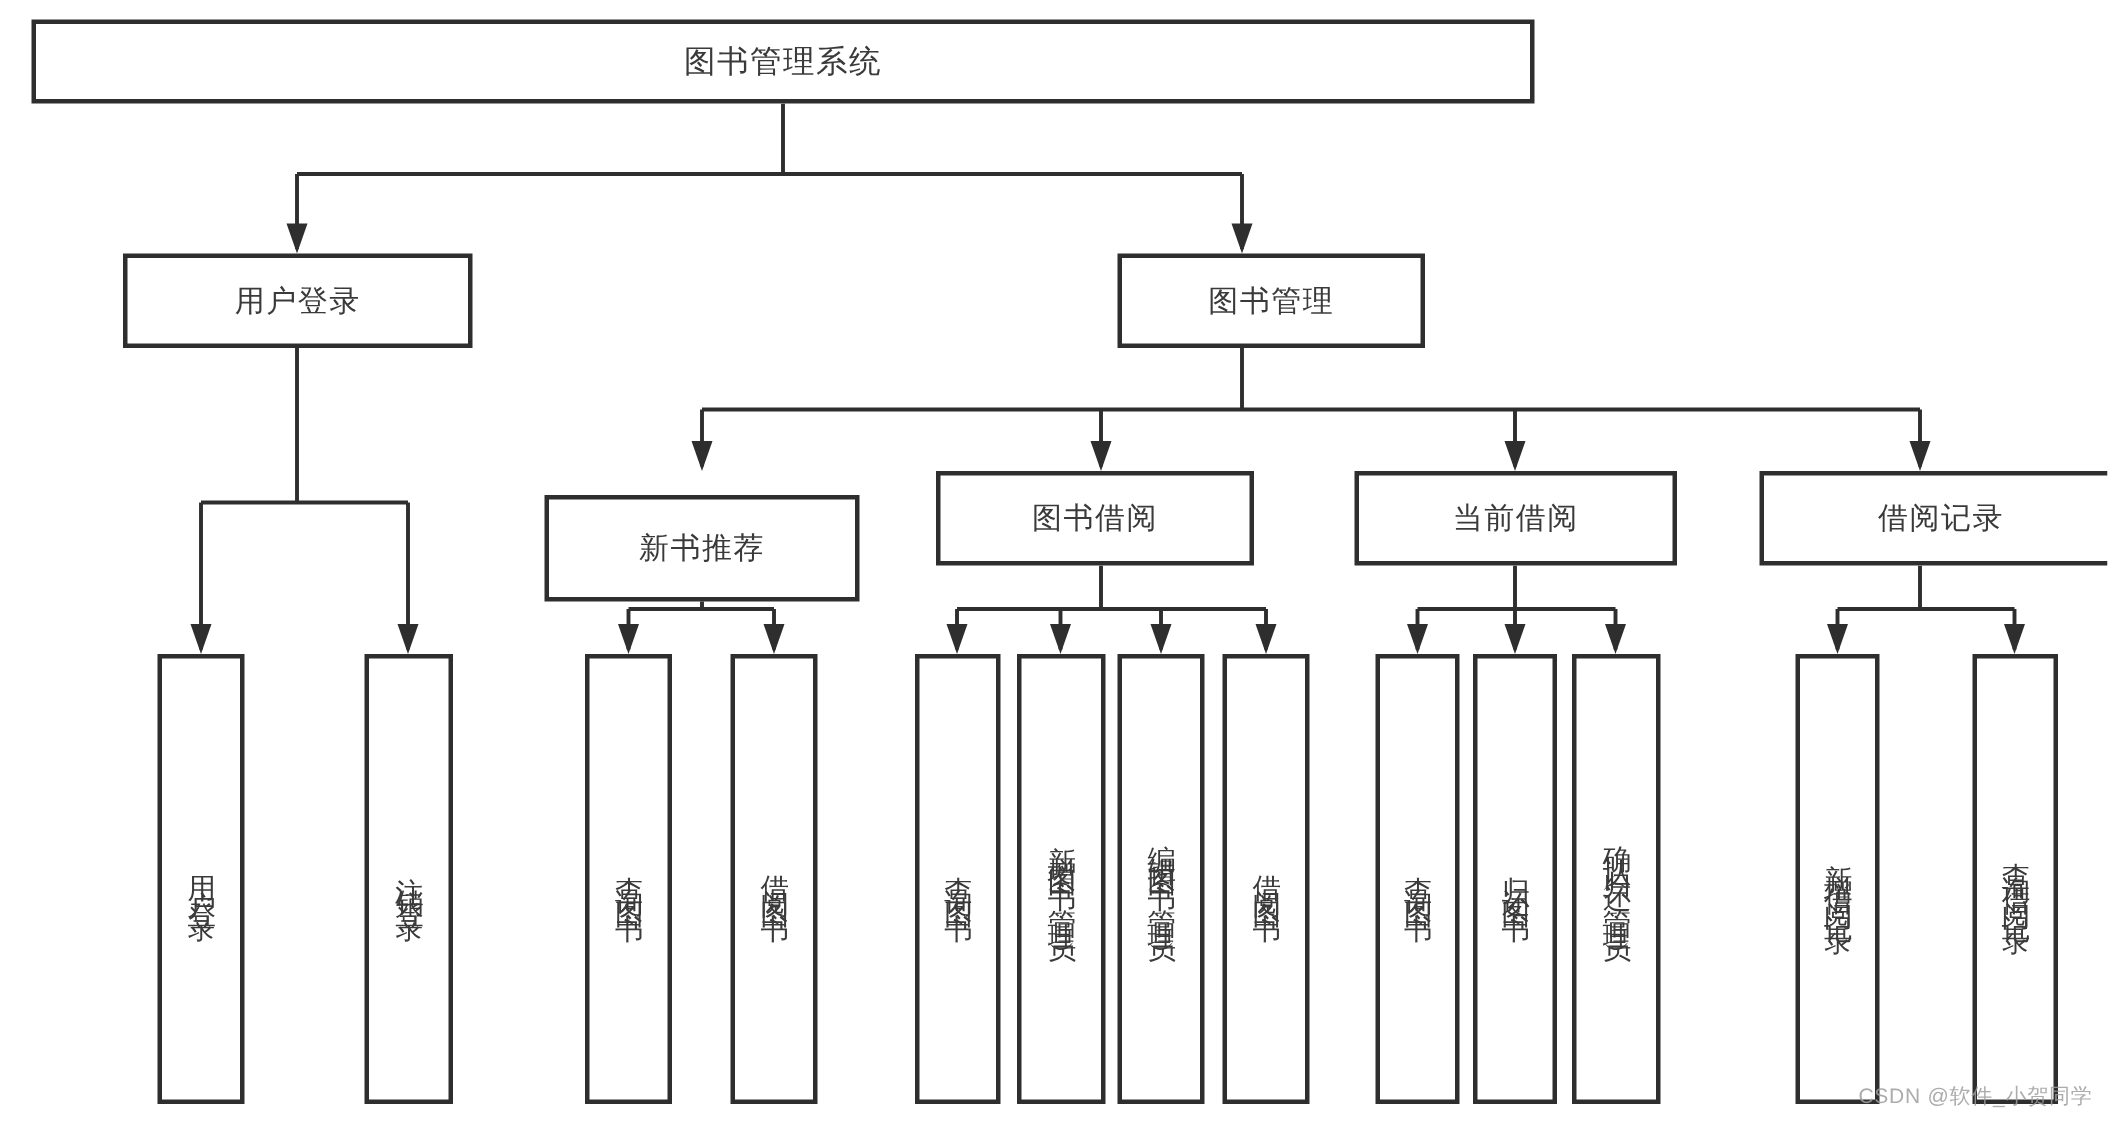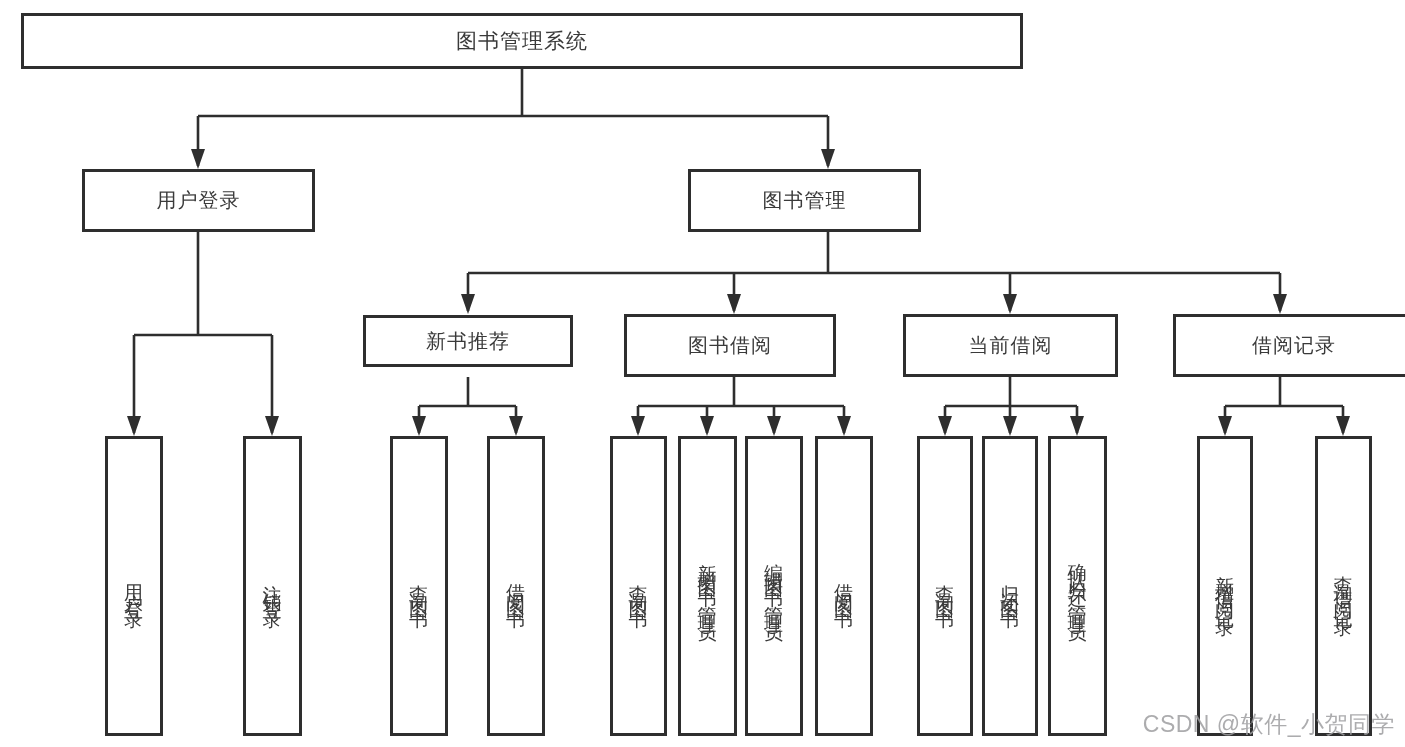--- a/index.html
+++ b/index.html
@@ -47,21 +47,21 @@
     font-size: 19px;
     line-height: 1;
     letter-spacing: 0.45em;
     max-height: 286px;
   }
   .watermark {
     position: absolute;
     right: 10px;
     bottom: 7px;
     z-index: 5;
-    font-size: 23px;
+    font-size: 14px;
     color: rgba(158, 158, 160, 0.85);
     letter-spacing: 0.5px;
     white-space: nowrap;
   }
 </style>
 </head>
 <body>
 
 <div class="canvas">
 
@@ -97,25 +97,25 @@
       </g>
   </svg>
 
   <div class="box h root" style="left:21px;top:13px;width:1002px;height:56px">
     <span>图书管理系统</span>
   </div>
 
   <div class="box h" style="left:82px;top:169px;width:233px;height:63px">
     <span>用户登录</span>
   </div>
-  <div class="box h" style="left:688px;top:169px;width:233px;height:63px">
+  <div class="box h" style="left:745px;top:169px;width:205px;height:63px">
     <span>图书管理</span>
   </div>
 
-  <div class="box h" style="left:363px;top:315px;width:210px;height:52px">
+  <div class="box h" style="left:363px;top:330px;width:210px;height:71px">
     <span>新书推荐</span>
   </div>
   <div class="box h" style="left:624px;top:314px;width:212px;height:63px">
     <span>图书借阅</span>
   </div>
   <div class="box h" style="left:903px;top:314px;width:215px;height:63px">
     <span>当前借阅</span>
   </div>
   <div class="box h" style="left:1173px;top:314px;width:242px;height:63px">
     <span>借阅记录</span>

